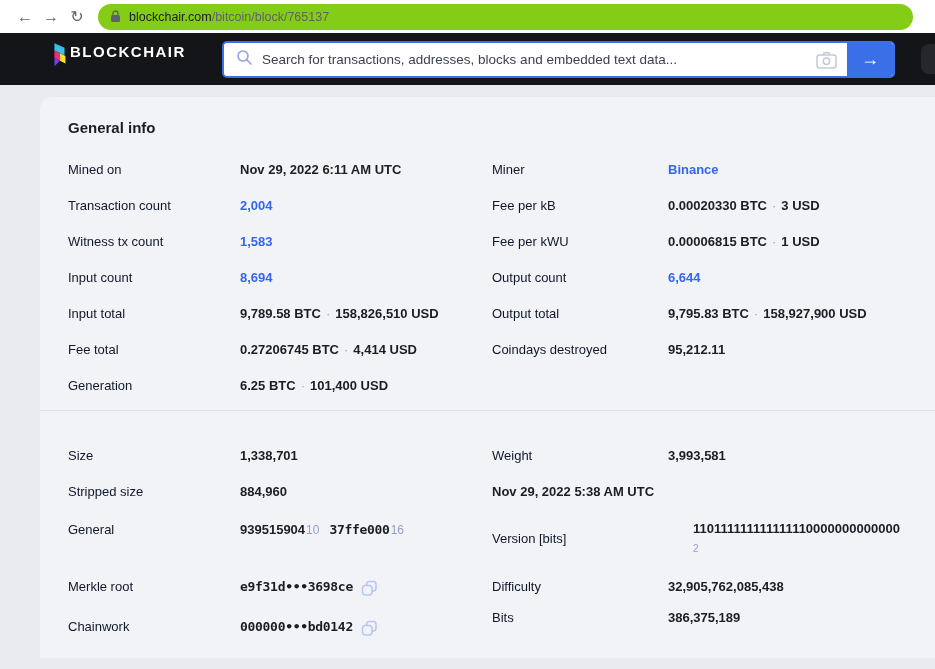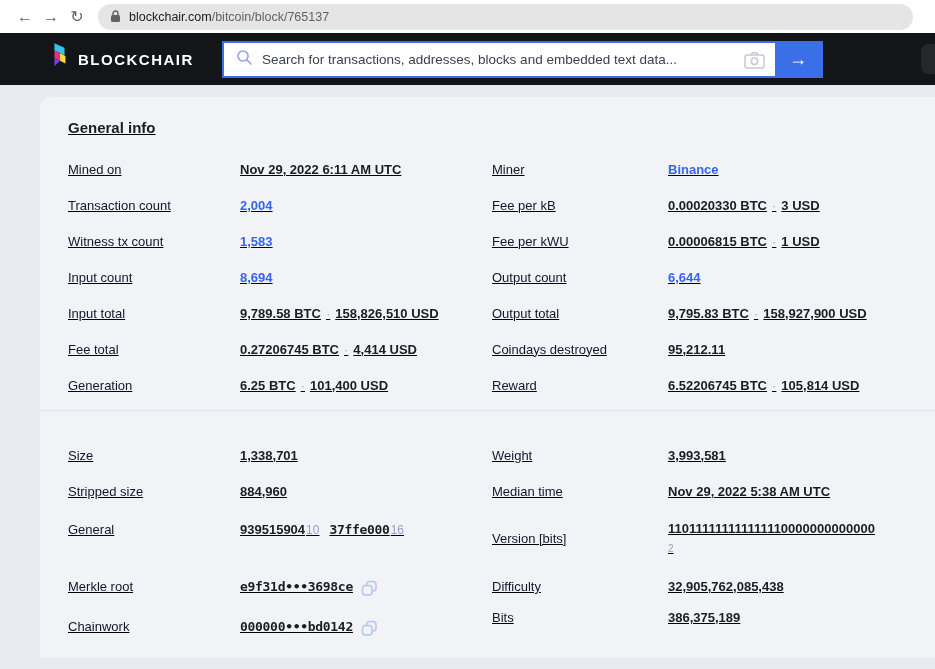--- a/index.html
+++ b/index.html
@@ -13,39 +13,39 @@
 
   
   .browser-bar {
     height:33px; background:#ffffff;
     display:flex; align-items:center;
     padding-left:12px; position:relative;
   }
   .nav-ic { color:#5f6368; font-size:16px; width:26px; text-align:center; cursor:pointer; flex:0 0 auto; }
   .omnibox {
     margin-left:8px; height:26px; flex:1; max-width:815px;
-    background:#e5e5e5; border-radius:13px;
+    background:#84cc16; border-radius:13px;
     display:flex; align-items:center; padding:0 12px;
     font-size:12.5px;
   }
   .lock-ic { margin-right:8px; display:inline-flex; }
   .url-host { color:#202124; }
   .url-path { color:#5f6368; }
 
   
   .site-header {
     height:52px; background:#141519;
     display:flex; align-items:center; position:relative;
   }
-  .brand { display:flex; align-items:center; gap:8px; margin-left:48px; cursor:pointer; }
+  .brand { display:flex; align-items:flex-start; gap:0; margin-left:48px; cursor:pointer; }
   .brand-name { color:#ffffff; font-weight:bold; font-size:15px; letter-spacing:1.5px; }
   .search-wrap {
     position:absolute; left:222px; top:8px;
-    width:601px; height:37px;
-    border:2px solid #3b6fe8; border-radius:0;
+    width:673px; height:37px;
+    border:2px solid #3b6fe8; border-radius:5px;
     background:#ffffff; display:flex; align-items:stretch; overflow:hidden;
   }
   .search-wrap .mag { align-self:center; margin-left:12px; flex:0 0 auto; }
   .search-input {
     border:none; outline:none; flex:1; font-size:13.5px;
     padding:0 8px 0 9px; color:#2b2f3a; background:transparent;
     font-family:"Liberation Sans", sans-serif;
   }
   .search-input::placeholder { color:#3c4150; opacity:1; }
   .cam-btn { align-self:center; margin-right:10px; flex:0 0 auto; cursor:pointer; display:inline-flex; }
@@ -53,42 +53,42 @@
     width:46px; background:#3b6fe8; border:none; cursor:pointer;
     display:flex; align-items:center; justify-content:center;
     color:#fff; font-size:18px; flex:0 0 auto;
   }
   .edge-btn {
     position:absolute; right:-12px; top:11px;
     width:26px; height:30px; border-radius:8px; background:#26272b; cursor:pointer;
   }
 
   
-  .page { height:584px; padding:12px 0 0 40px;text-decoration:underline; }
+  .page { height:584px; padding:12px 0 0 40px; }
   .card {
     background:#f2f3f7; border-radius:12px 0 0 0;
     width:895px; height:561px; position:relative;
   }
   .card-pad { padding:22px 0 0 28px; }
   .section-title { font-size:15px; font-weight:bold; color:#1a1d24; height:24px; }
 
   .cols { display:grid; grid-template-columns:424px 1fr; margin-top:8px; }
   .row { display:flex; align-items:center; height:36px; }
   .lbl { flex:0 0 172px; font-size:13px; color:#0f172a; }
   .cols-r .lbl, .lbl-r { flex:0 0 176px; }
   .val { font-size:13px; font-weight:bold; color:#1a1d24; white-space:nowrap; }
   .val.link { color:#3565ee; cursor:pointer; }
   .dot { color:#9aa3b8; font-weight:normal; margin:0 5px; }
   .mono { font-family:"DejaVu Sans Mono", monospace; font-weight:bold; letter-spacing:-0.3px; }
   .sub { font-size:12px; color:#94a0c9; font-weight:normal; position:relative; top:0; margin-left:1px;margin-top:20px; }
   .hexgap { margin-left:10px; }
   .divider { height:1px; background:#e0e2e9; margin-top:7px; }
 
   .sec2 { padding-top:18px; }
-  .h36 { height:36px; } .h40 { height:40px; } .h31 { height:31px; } .h58 { height:58px; }
+  .h36 { height:36px; } .h40 { height:40px; } .h31 { height:31px; } .h58 { height:58px;gap:25px; }
   .sp22 { height:22px; } .mt9 { margin-top:9px; } .mt4 { margin-top:4px; }
 
   .copy-ic { margin-left:8px; display:inline-flex; cursor:pointer; position:relative; top:2px; }
 
   .row-highlight { position:relative; }
   .row-highlight::before {
     content:""; position:absolute; left:-10px; top:0px; width:332px; height:31px;
     background:#ffffff; border:2px solid #53a0f1; border-radius:8px;
   }
   .row-highlight .lbl, .row-highlight .val { position:relative; z-index:1; }
@@ -205,24 +205,20 @@
             <span class="val link">6,644</span>
           </div>
           <div class="row">
             <span class="lbl">Output total</span>
             <span class="val"><span>9,795.83 BTC</span><span class="dot">·</span><span>158,927,900 USD</span></span>
           </div>
           <div class="row">
             <span class="lbl">Coindays destroyed</span>
             <span class="val">95,212.11</span>
           </div>
-          <div class="row">
-            <span class="lbl">Reward</span>
-            <span class="val"><span>6.52206745 BTC</span><span class="dot">·</span><span>105,814 USD</span></span>
-          </div>
         </div>
       </div>
     </div>
 
     <div class="divider"></div>
 
     <div class="card-pad" style="padding-top:0;">
       <div class="cols sec2">
 
         <div>
@@ -260,21 +256,20 @@
             </span>
           </div>
         </div>
 
         <div>
           <div class="row h36">
             <span class="lbl lbl-r">Weight</span>
             <span class="val">3,993,581</span>
           </div>
           <div class="row h36">
-            <span class="lbl lbl-r">Median time</span>
             <span class="val">Nov 29, 2022 5:38 AM UTC</span>
           </div>
           <div class="row h58">
             <span class="lbl lbl-r">Version [bits]</span>
             <span class="val bits-val">
               <span>110111111111111110000000000000</span>
               <div class="bits-sub-line">2</div>
             </span>
           </div>
           <div class="row h31 mt4">

